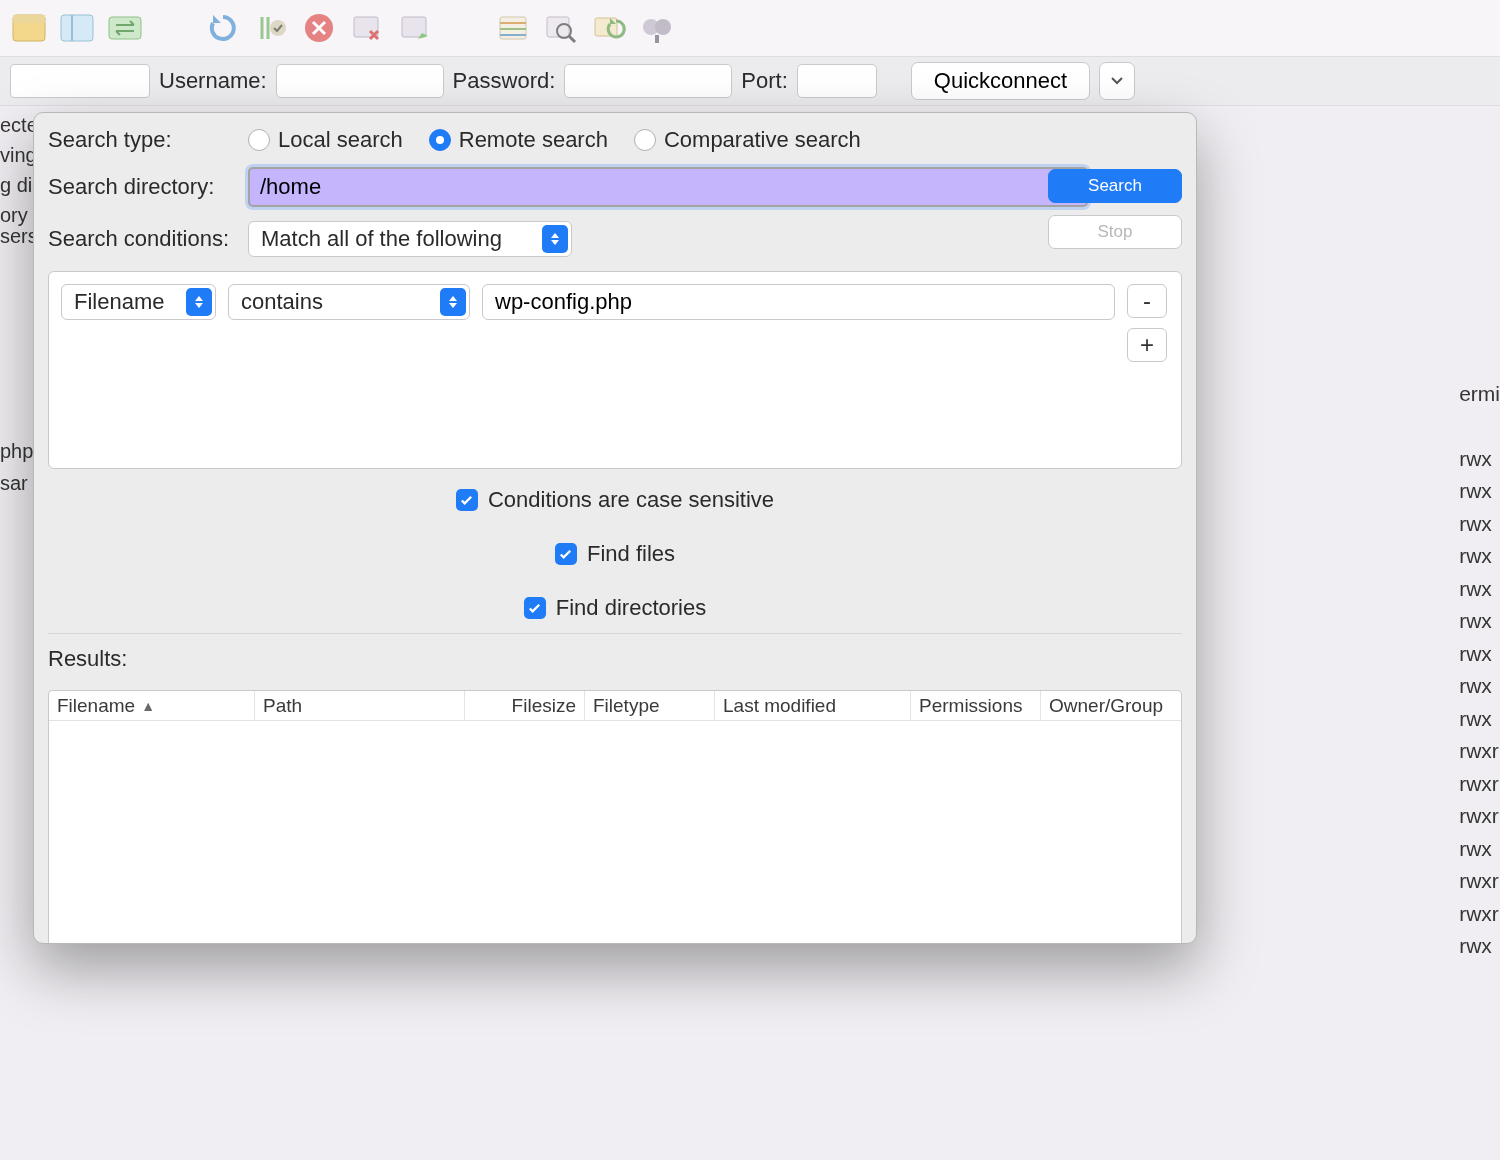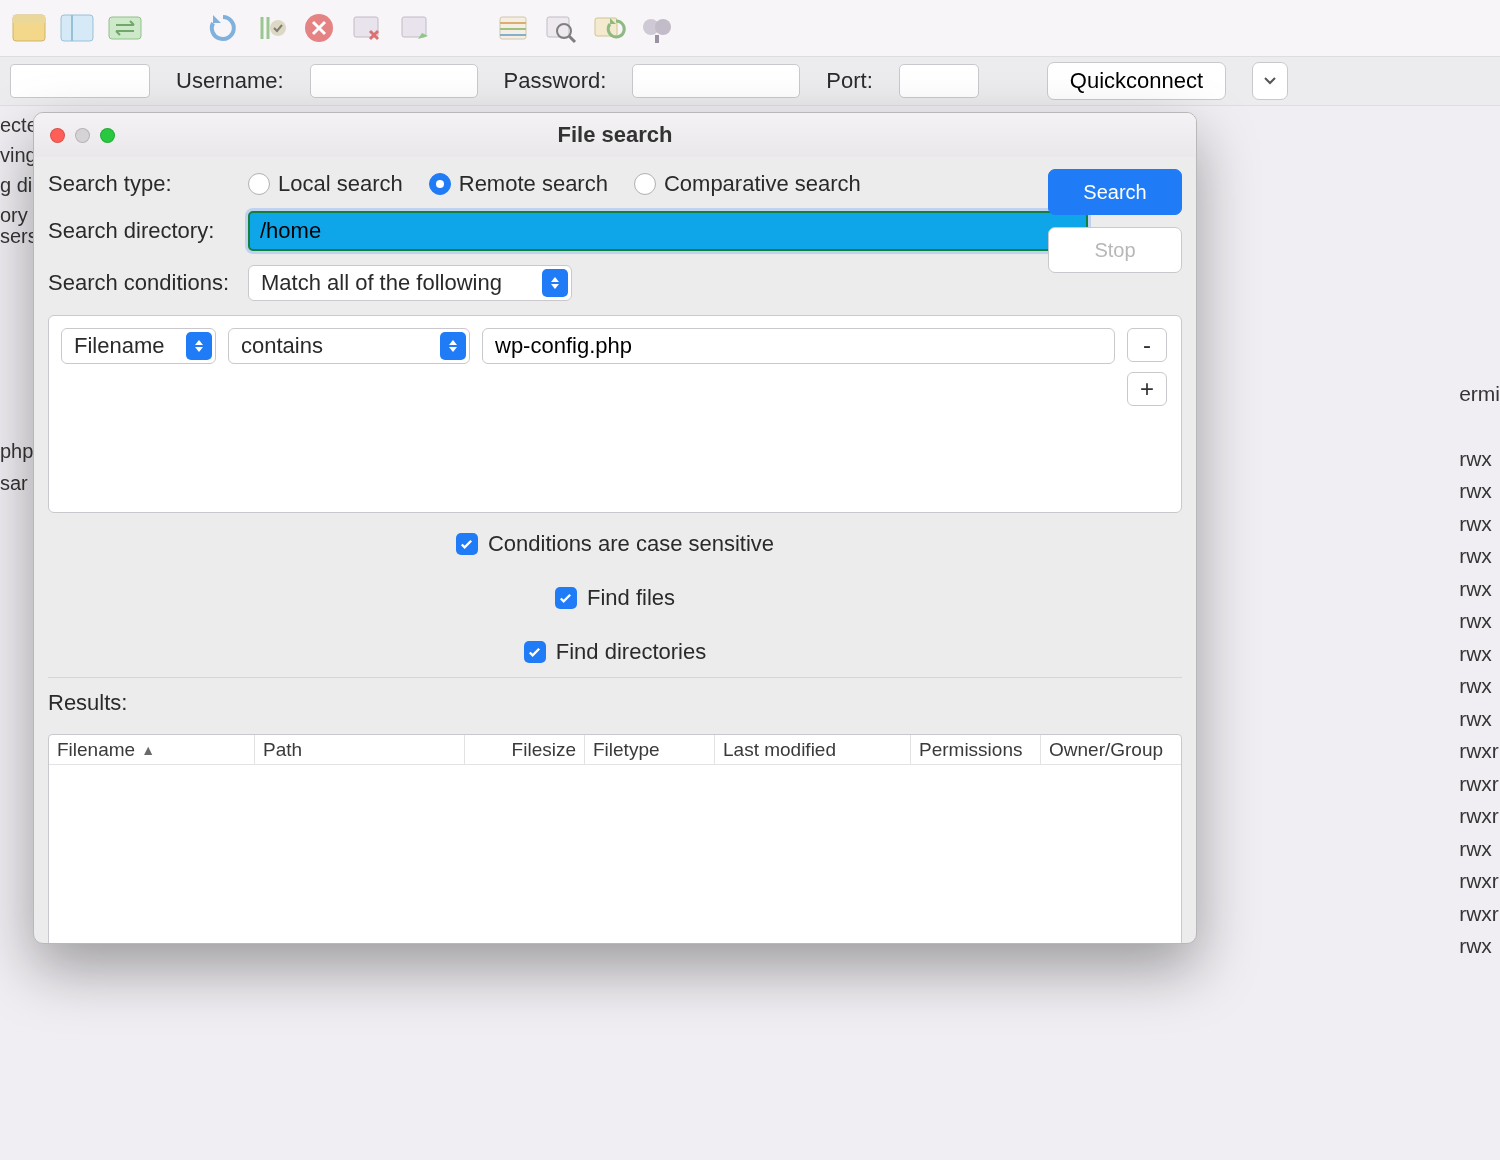--- a/index.html
+++ b/index.html
@@ -31,21 +31,21 @@
 .tb-gap { width: 40px; }
 
 
 .quickbar {
   height: 50px;
   background: #ecebee;
   border-top: 1px solid #dedde0;
   border-bottom: 1px solid #dedde0;
   display: flex;
   align-items: center;
-  gap: 26px;
+  gap: 9px;
   padding: 0 10px;
   font-size: 22px;
 }
 .quickbar .hostbox {
   width: 140px; height: 34px; background: #fff;
   border: 1px solid #c9c8cc; border-radius: 4px;
 }
 .quickbar label { color: #2b2b2b; }
 .quickbar input[type=text], .quickbar input[type=password] {
   height: 34px; background: #fff; border: 1px solid #c9c8cc;
@@ -108,29 +108,29 @@
   width:22px; height:22px; border-radius:50%;
   border:1.5px solid #b0b0b4; background:#fff;
   display:flex; align-items:center; justify-content:center;
 }
 .radio.checked .dot { border-color:#1f7bf6; background:#1f7bf6; }
 .radio.checked .dot::after{content:""; width:8px; height:8px; background:#fff; border-radius:50%;}
 
 
 .right-btns { display:flex; flex-direction:column; gap:12px; margin-left:auto; width:134px;}
 .btn {
-  height:46px; width:134px; border-radius:7px; font-size:20px;
+  height:34px; width:134px; border-radius:7px; font-size:17px;
   border:1px solid #c9c8cc; background:#fff; color:#333;
 }
 .btn.primary { background:#1f7bf6; color:#fff; border-color:#1f7bf6; font-weight:500;}
 .btn.disabled { color:#b7b7b9; }
 
 
 .dir-input {
-  flex:1; height:40px; background:#0ea5e9; border:2px solid #15803d;
+  flex:1; height:40px; background:#c4b5fd; border:2px solid #a3a3a3;
   box-shadow: 0 0 0 3px rgba(110,163,247,.35);
   border-radius:5px; padding:0 10px; font-size:22px;
 }
 
 
 .mac-select {
   height:36px; background:#fff; border:1px solid #c9c8cc;
   border-radius:6px; display:flex; align-items:center; position:relative;
   padding:0 36px 0 12px;
 }
@@ -316,28 +316,20 @@
   <div>rwxr</div>
     <div>rwxr</div>
     <div>rwxr</div>
   <div>rwx</div>
     <div>rwxr</div>
     <div>rwxr</div>
   <div>rwx</div>
 </div>
 
 <div class="dialog">
-  <div class="dlg-titlebar">
-    <div class="traffic">
-      <div class="tl red"></div>
-      <div class="tl grey"></div>
-      <div class="tl green"></div>
-    </div>
-    <div class="dlg-title">File search</div>
-  </div>
 
   <div class="dlg-body">
 
     <div class="row">
       <div class="lbl">Search type:</div>
       <div class="radios">
         <label class="radio">
           <span class="dot"></span>
             <span>Local search</span>
         </label>

